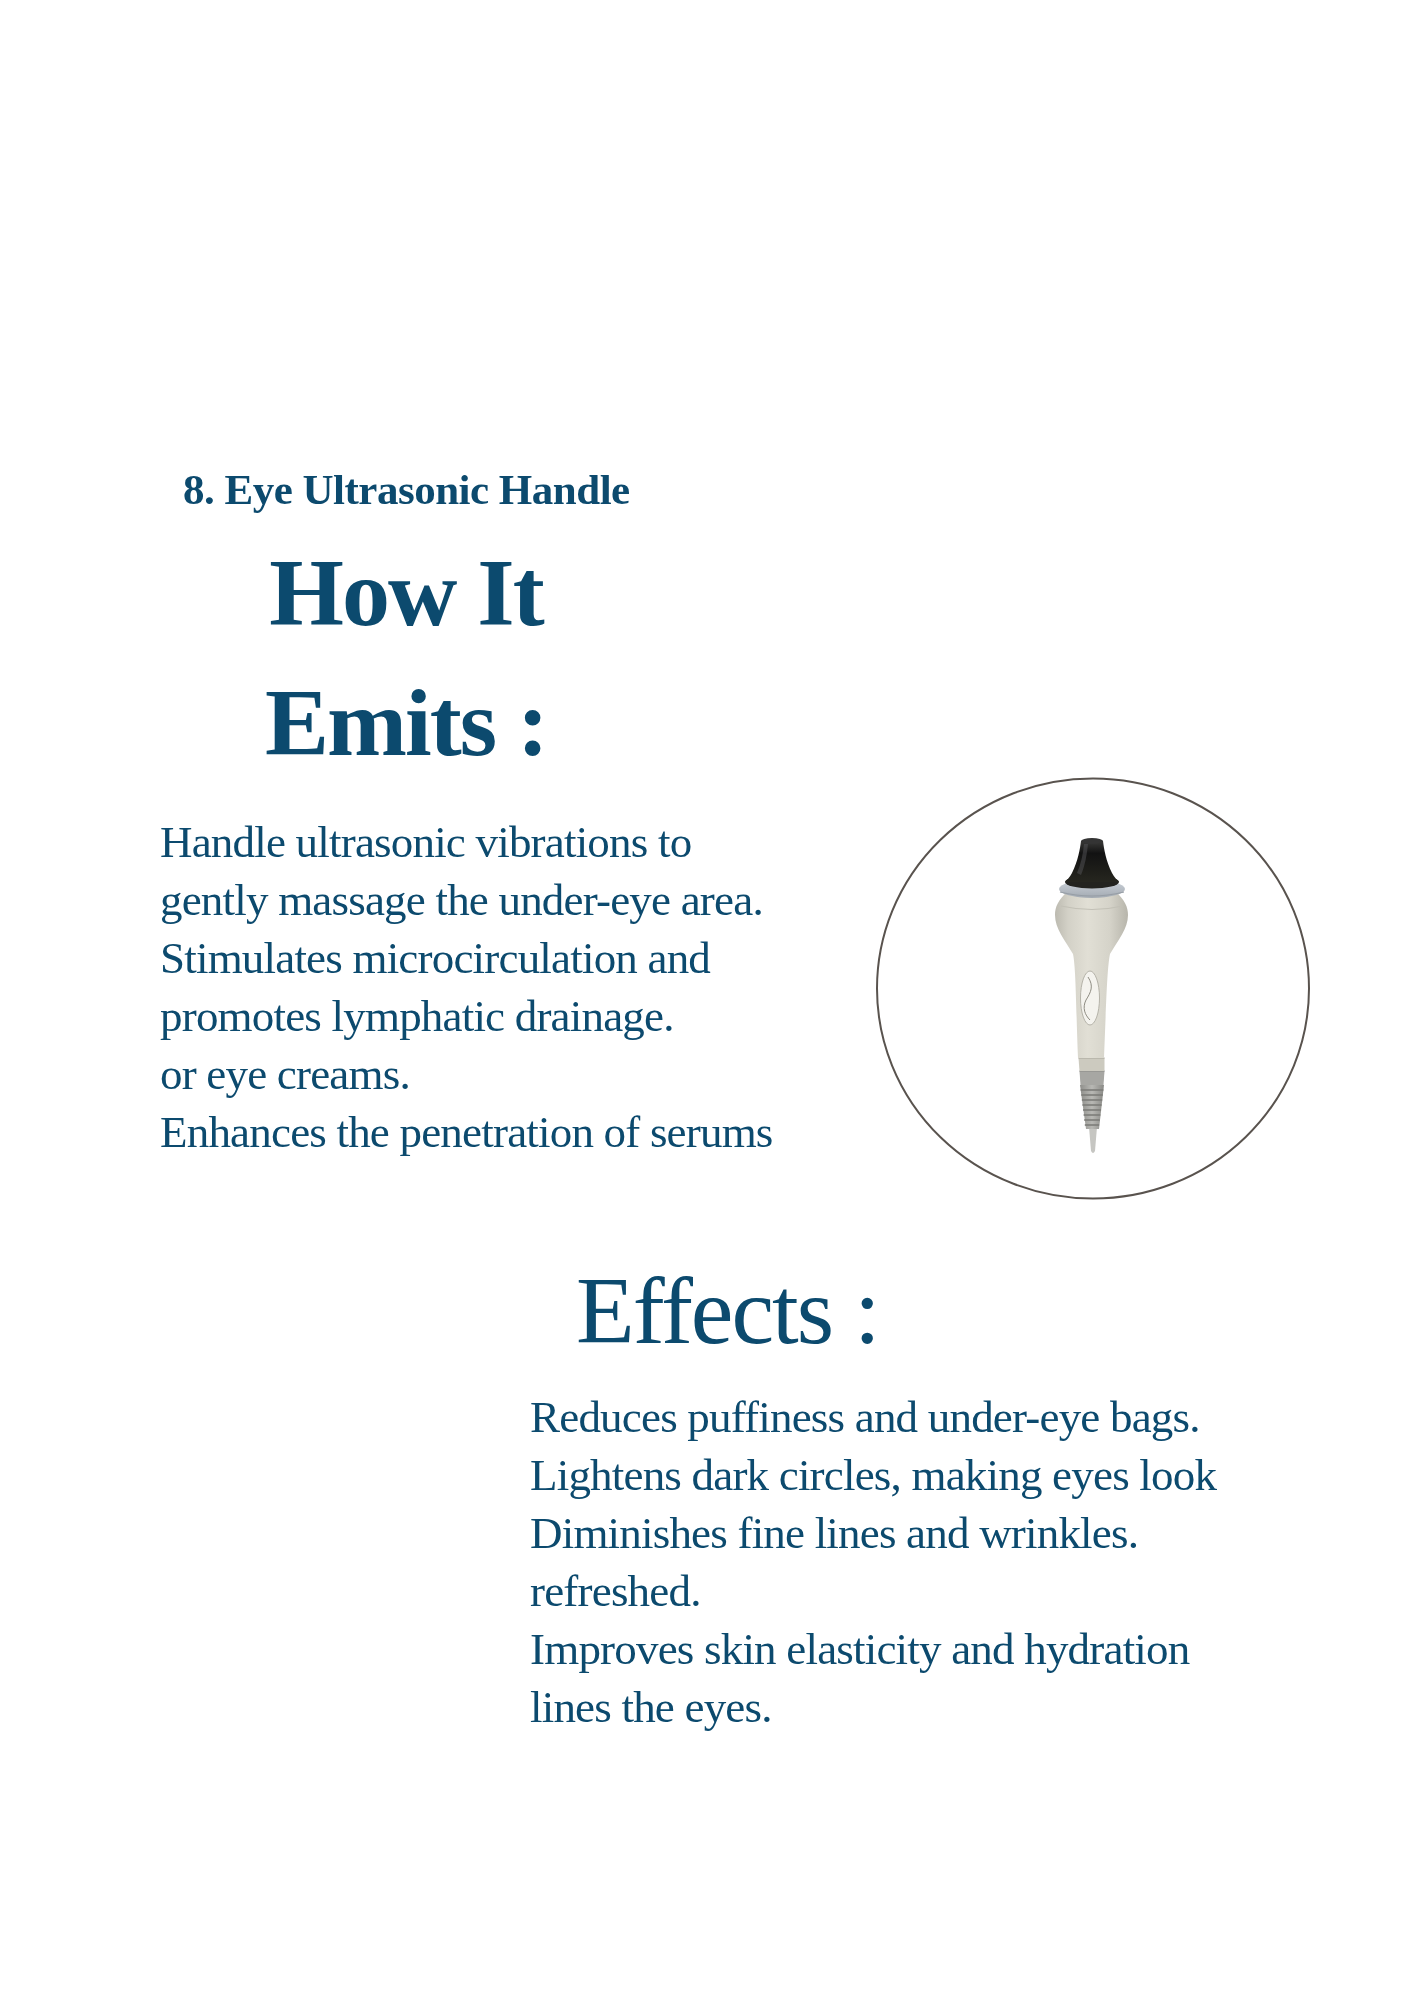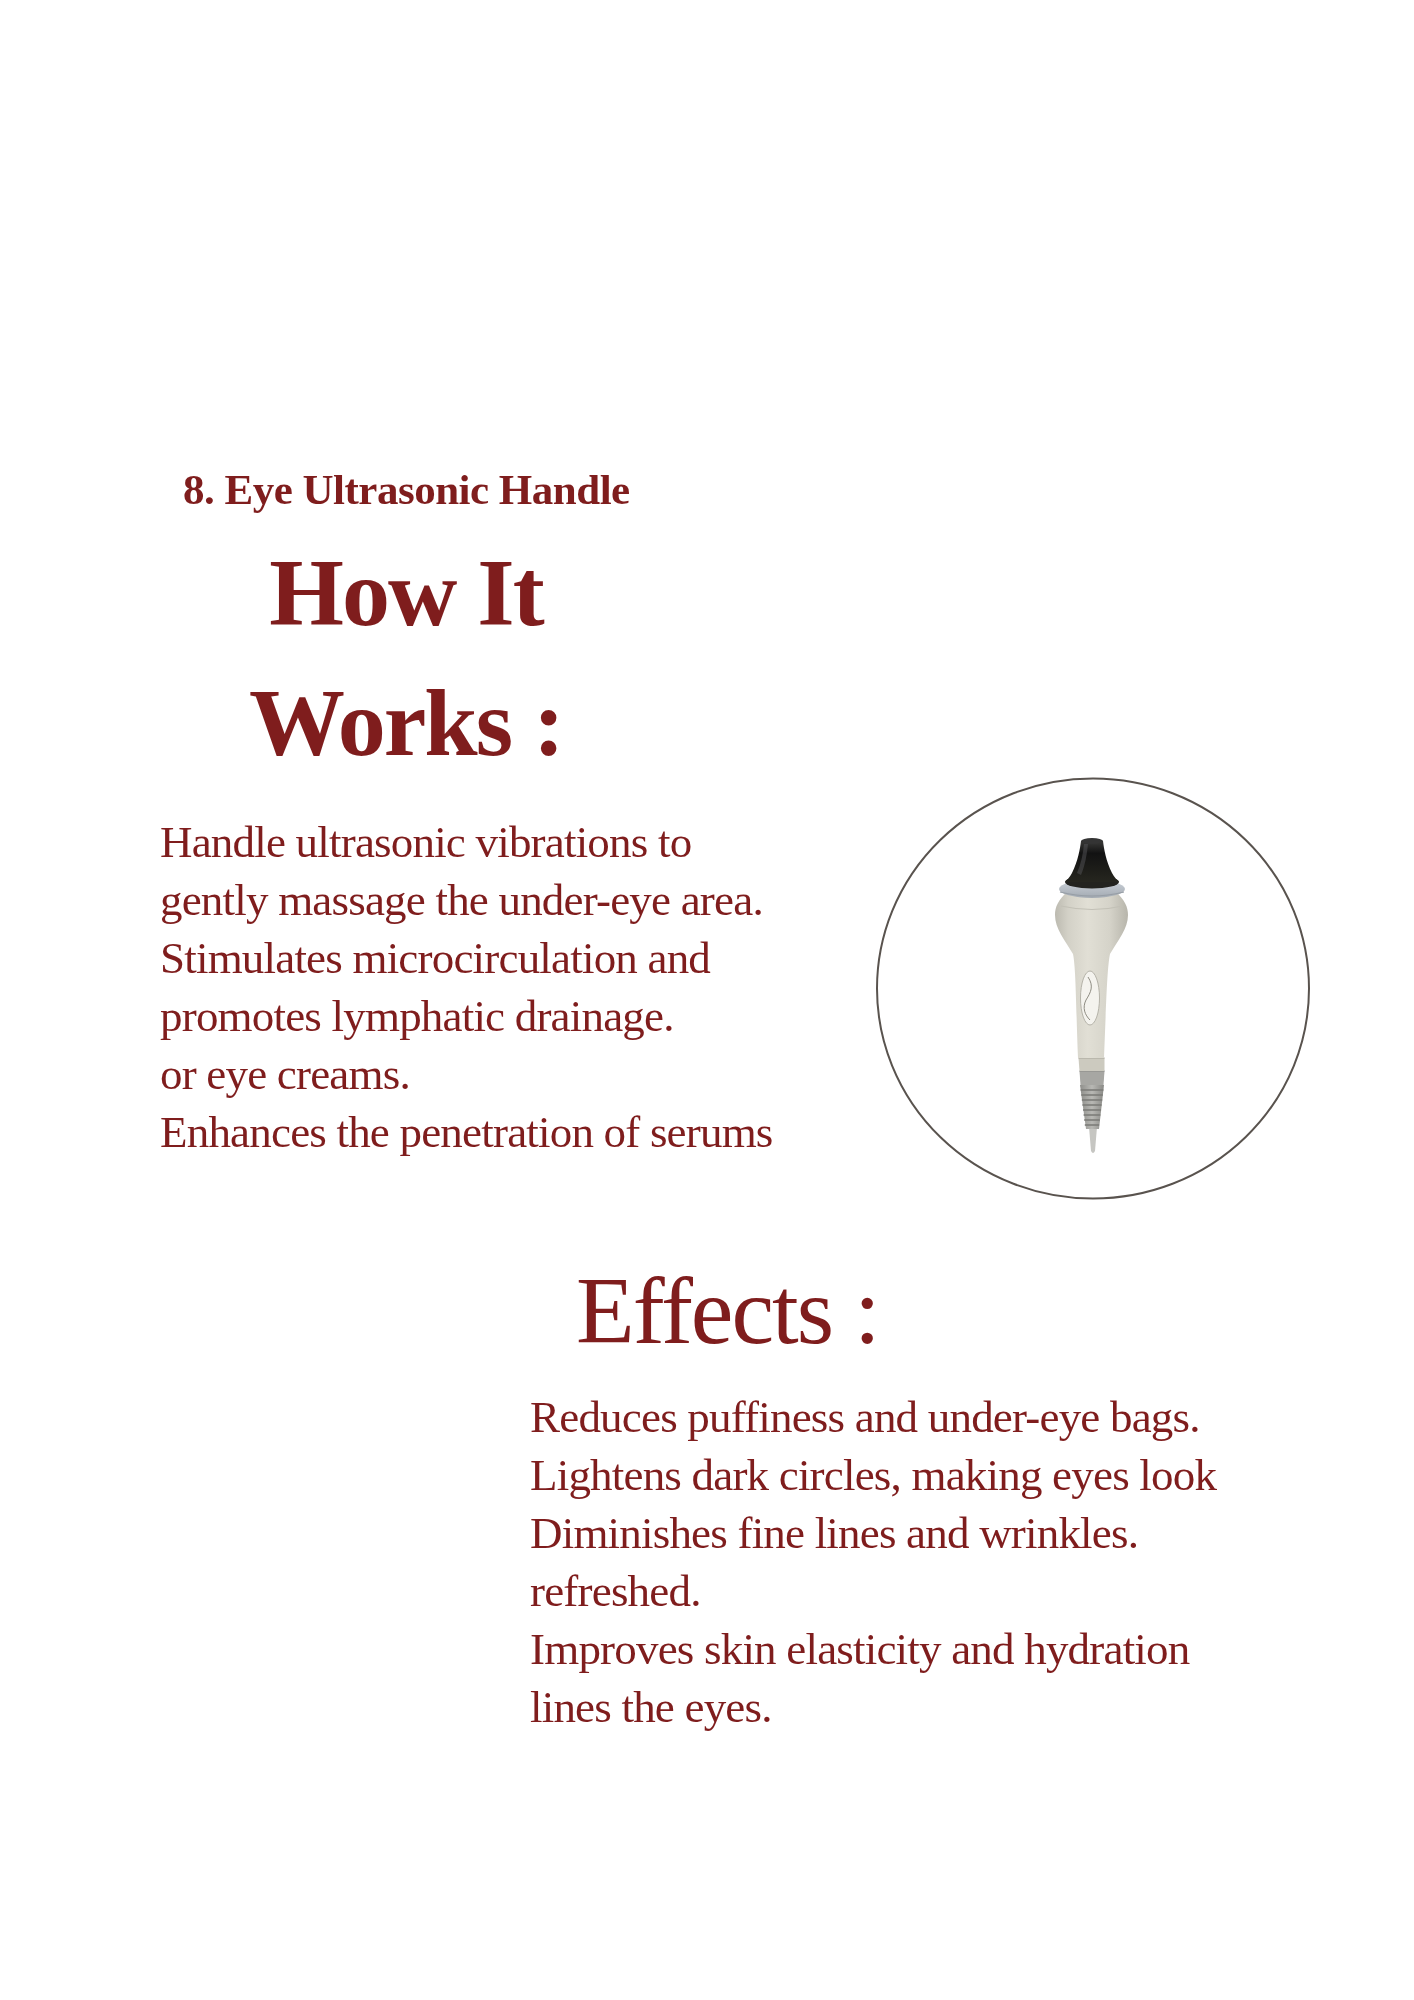--- a/index.html
+++ b/index.html
@@ -7,21 +7,21 @@
     padding: 0;
     background: #ffffff;
   }
   .page {
     position: relative;
     width: 1414px;
     height: 2000px;
     background: #ffffff;
     overflow: hidden;
     font-family: "Liberation Serif", "DejaVu Serif", serif;
-    color: #7f1d1d;
+    color: #0c4a6e;
   }
   .section-heading {
     position: absolute;
     left: 183px;
     top: 465px;
     font-size: 43px;
     font-weight: bold;
     white-space: nowrap;
     letter-spacing: -0.5px;
   }
@@ -75,21 +75,21 @@
 </style>
 </head>
 <body>
 
 <div class="page">
 
   <div class="section-heading">8. Eye Ultrasonic Handle</div>
 
   <div class="big-heading">
     <div>How It</div>
-    <div>Works :</div>
+    <div>Emits :</div>
   </div>
 
   <div class="works-para">
     <div>Handle ultrasonic vibrations to</div>
     <div>gently massage the under-eye area.</div>
     <div>Stimulates microcirculation and</div>
     <div>promotes lymphatic drainage.</div>
     <div>or eye creams.</div>
     <div>Enhances the penetration of serums</div>
   </div>

